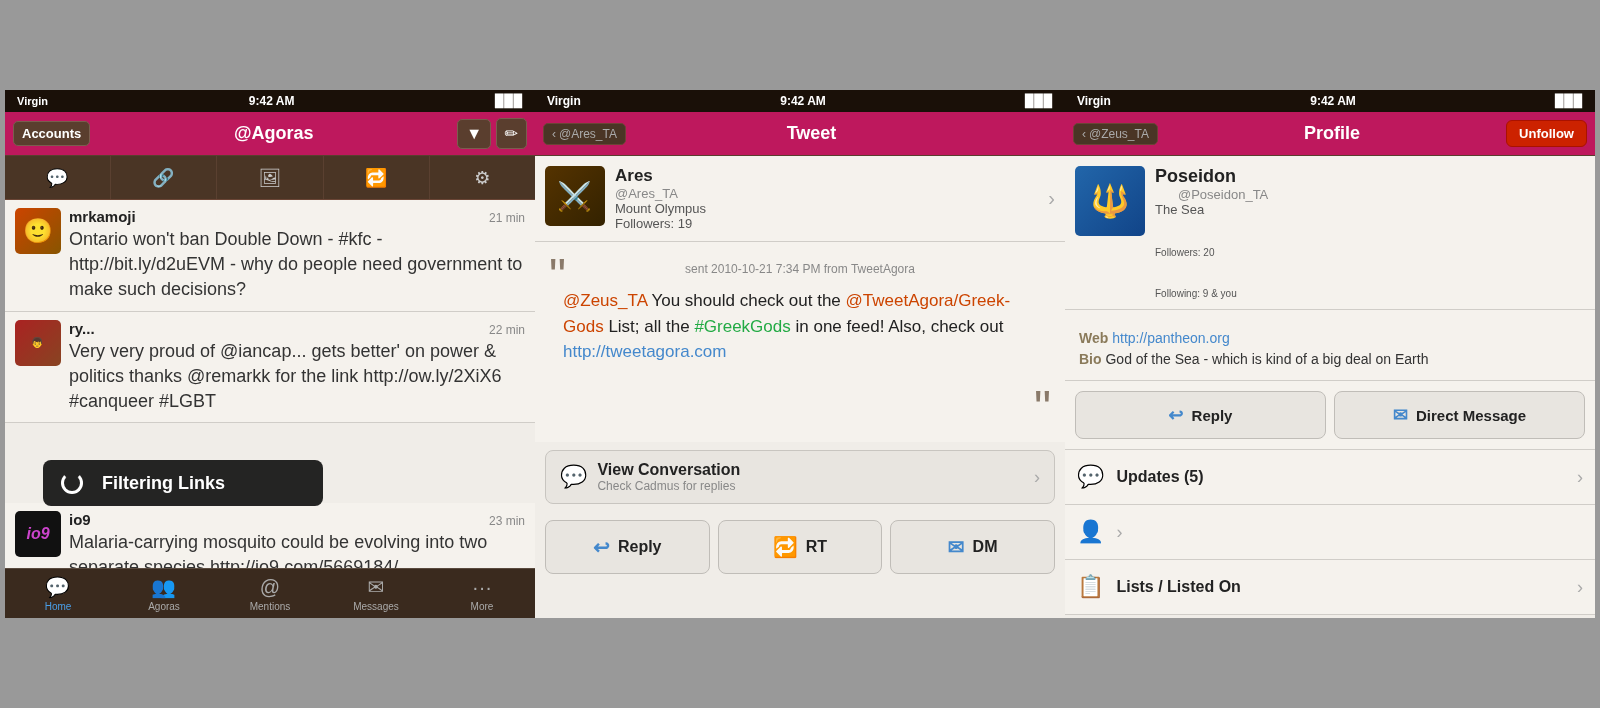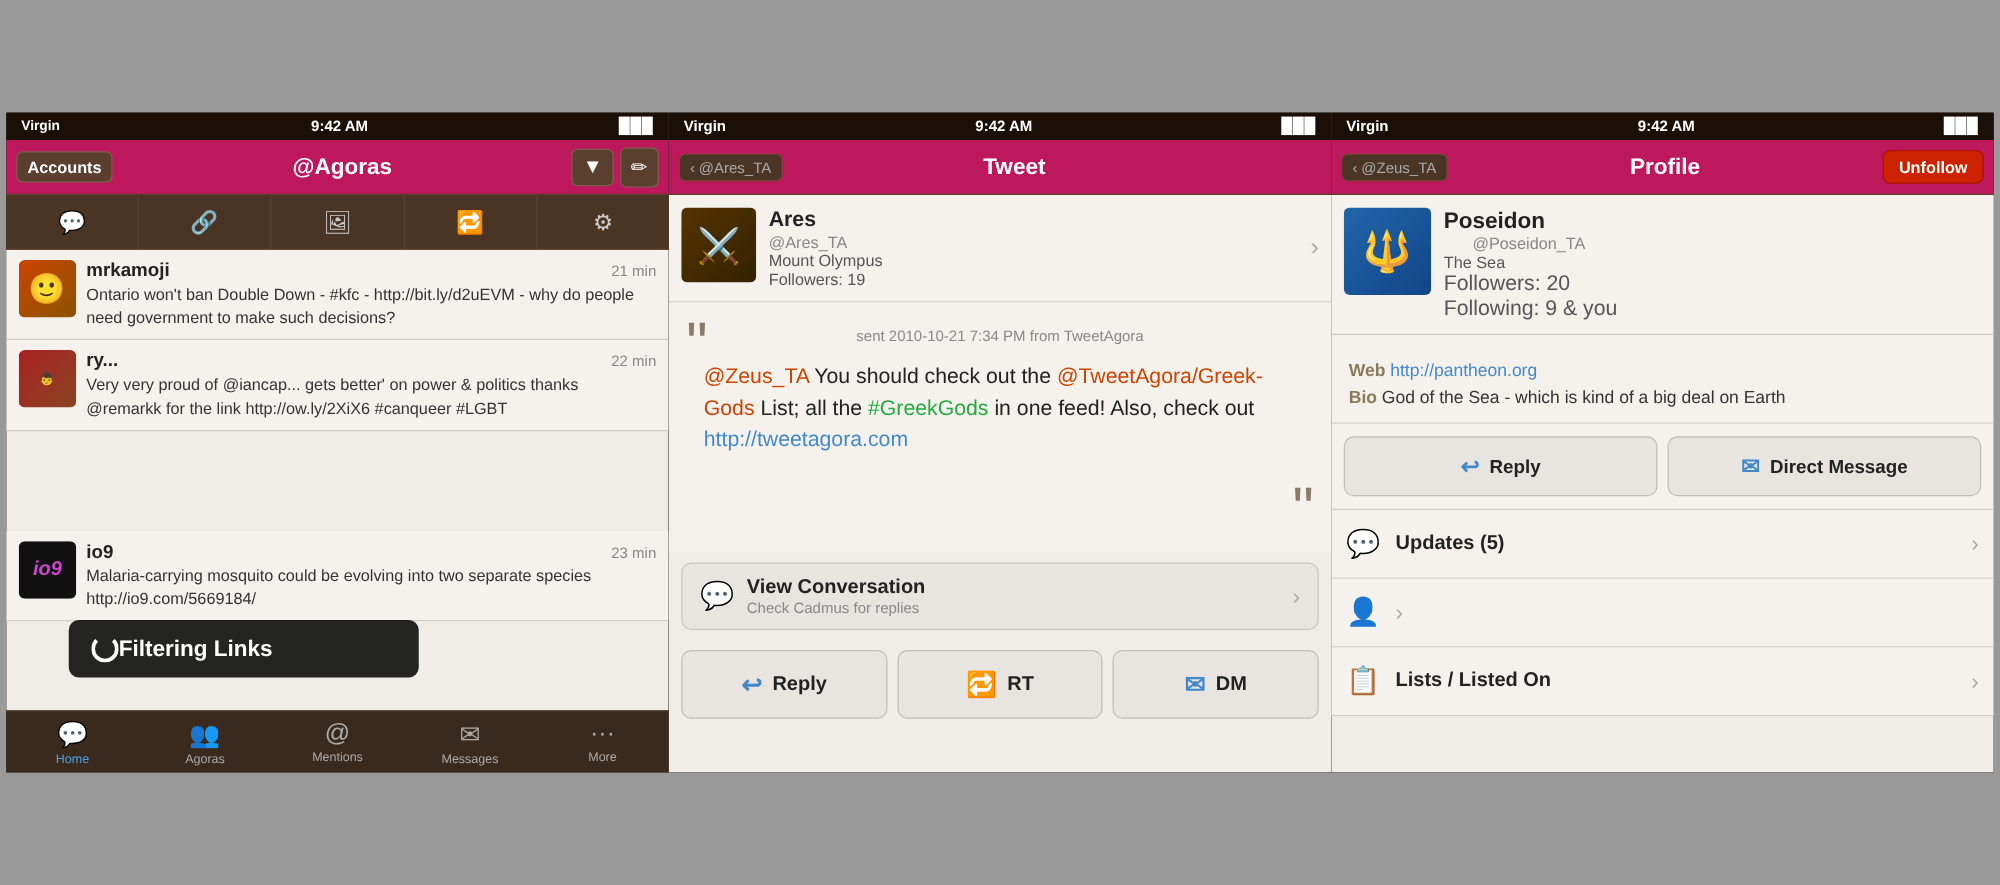--- a/index.html
+++ b/index.html
@@ -150,39 +150,38 @@
       border-radius: 5px;
       flex-shrink: 0;
       margin-right: 8px;
       overflow: hidden;
       background: #888;
     }
     .tweet-content { flex: 1; }
     .tweet-header { display: flex; justify-content: space-between; align-items: baseline; margin-bottom: 2px; }
     .tweet-username { font-size: 15px; font-weight: bold; color: #222; }
     .tweet-time { font-size: 12px; color: #888; }
-    .tweet-text { font-size: 13px; color: #333; line-height: 1.4; }
+    .tweet-text { font-size: 18px; color: #333; line-height: 1.4; }
 
     
     .tooltip-overlay {
       position: absolute;
       top: 260px;
-      left: 50px;
+      left: 38px;
       background: rgba(0,0,0,0.85);
       color: #fff;
       border-radius: 8px;
       padding: 12px 18px;
       font-size: 18px;
       font-weight: bold;
       z-index: 10;
       display: flex;
       align-items: center;
-      gap: 0;
+      gap: 19px;
       width: 280px;
-      margin-top: 36px;
     }
     .spinner {
       width: 22px;
       height: 22px;
       border: 3px solid #fff;
       border-top-color: transparent;
       border-radius: 50%;
       display: inline-block;
     }
 
@@ -297,21 +296,21 @@
       height: 70px;
       border-radius: 5px;
       background: #88aacc;
       flex-shrink: 0;
       overflow: hidden;
     }
     .profile-info { flex: 1; }
     .profile-name { font-size: 18px; font-weight: bold; color: #222; }
     .profile-handle { font-size: 13px; color: #888; margin-left: 23px; }
     .profile-location { font-size: 13px; color: #555; }
-    .profile-stats { font-size: 17px; color: #555; }
+    .profile-stats { font-size: 10px; color: #555; margin-top: 30px; }
 
     .profile-bio-area {
       padding: 10px 14px;
       border-bottom: 1px solid #d0cdc8;
       background: #f5f2ed;
     }
     .bio-line { font-size: 14px; color: #333; line-height: 1.5; }
     .bio-label { color: #8a7a5a; font-weight: bold; }
     .web-label { color: #8a7a5a; font-weight: bold; }
     .web-link { color: #4488cc; }

